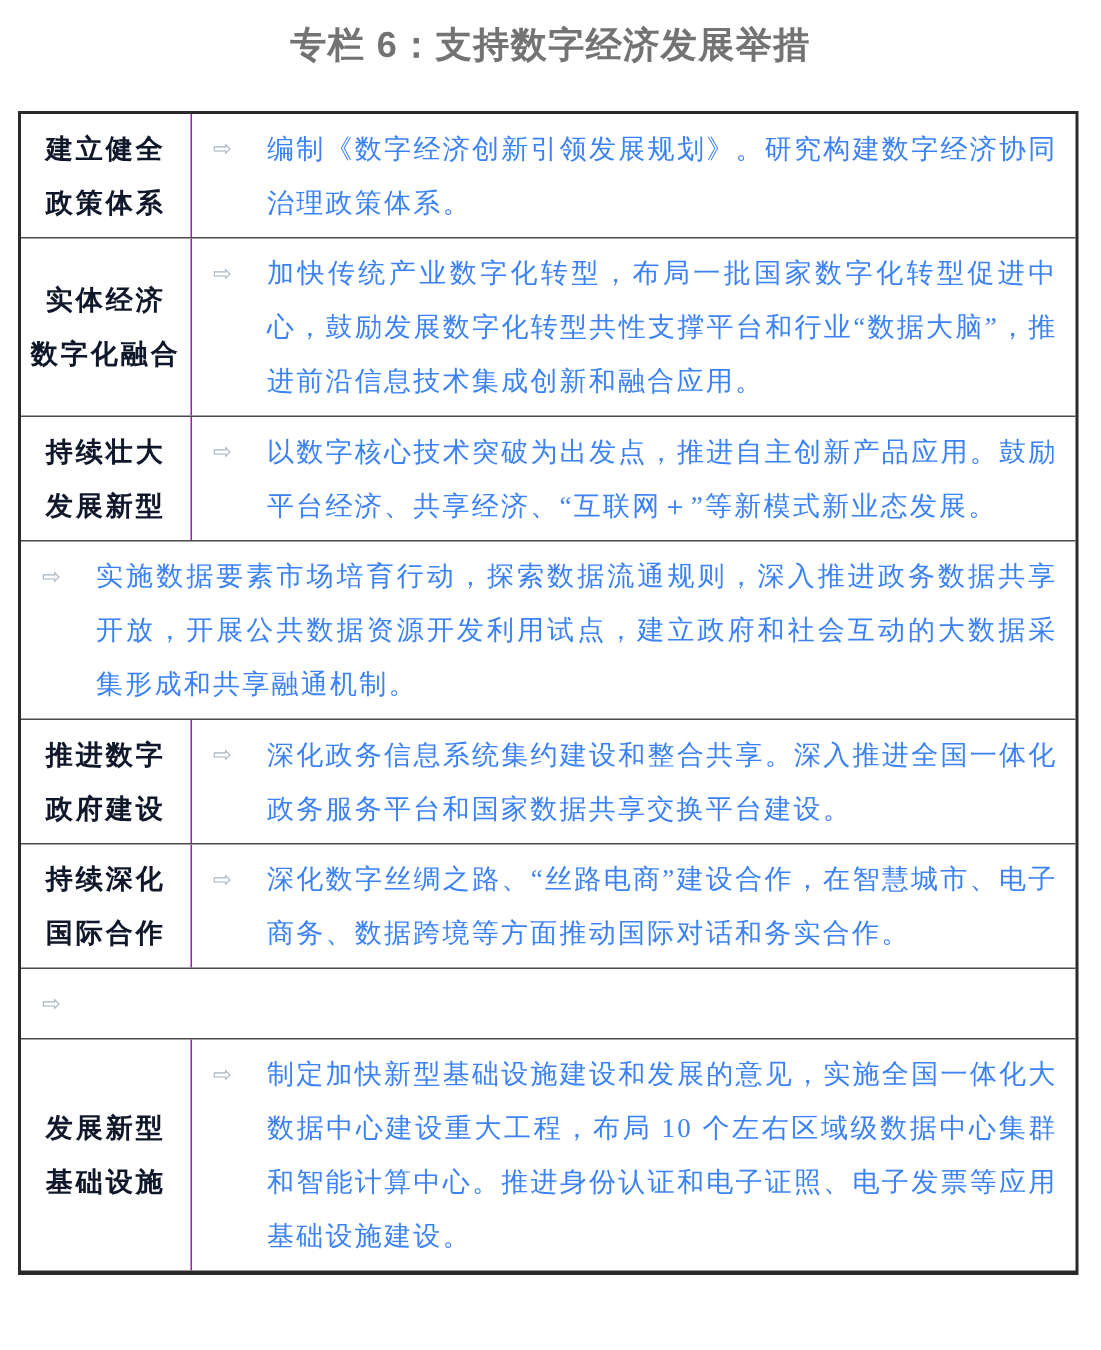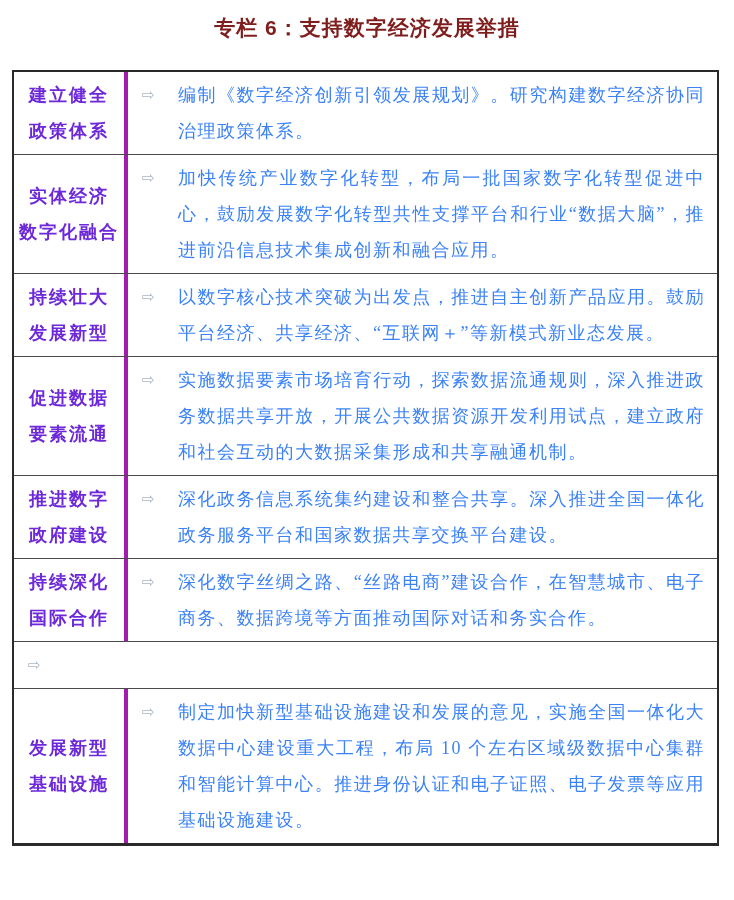--- a/index.html
+++ b/index.html
@@ -14,53 +14,53 @@
     box-sizing: border-box;
     overflow: hidden;
     font-family: "Liberation Serif", "DejaVu Serif", serif;
     color: #1c1c1c;
   }
   .title {
     margin: 14px 0 28px 0;
     text-align: center;
     font-family: "Liberation Sans", "DejaVu Sans", sans-serif;
     font-weight: bold;
-    font-size: 21px;
+    font-size: 24px;
     letter-spacing: 1px;
-    color: #7f1d1d;
+    color: #737373;
   }
   .box-table {
     margin: 0 15px 0 12px;
     border: 2px solid #2a2a2a;
     border-bottom-width: 3px;
   }
   .row {
     display: flex;
     align-items: stretch;
     border-bottom: 1px solid #4a4a4a;
   }
   .row:last-child {
     border-bottom: none;
   }
   .cell-header {
     flex: 0 0 114px;
     box-sizing: border-box;
-    border-right: 4px solid #a21caf;
+    border-right: 1px solid #a21caf;
     display: flex;
     align-items: center;
     justify-content: center;
     text-align: center;
     white-space: pre-line;
     font-family: "Liberation Sans", "DejaVu Sans", sans-serif;
     font-weight: bold;
     font-size: 18px;
     line-height: 36px;
     letter-spacing: 2px;
     padding: 5px 2px;
-    color: #6d28d9;
+    color: #0f172a;
   }
   .cell-content {
     flex: 1 1 auto;
     display: flex;
     align-items: flex-start;
     box-sizing: border-box;
     padding: 5px 12px 5px 14px;
   }
   .bullet {
     flex: 0 0 36px;
@@ -106,22 +106,20 @@
   <div class="row">
     <div class="cell-header">持续壮大
 发展新型</div>
     <div class="cell-content">
       <span class="bullet">⇨</span>
       <p class="content-text">以数字核心技术突破为出发点，推进自主创新产品应用。鼓励平台经济、共享经济、“互联网＋”等新模式新业态发展。</p>
     </div>
   </div>
 
   <div class="row">
-    <div class="cell-header">促进数据
-要素流通</div>
     <div class="cell-content">
       <span class="bullet">⇨</span>
       <p class="content-text">实施数据要素市场培育行动，探索数据流通规则，深入推进政务数据共享开放，开展公共数据资源开发利用试点，建立政府和社会互动的大数据采集形成和共享融通机制。</p>
     </div>
   </div>
 
   <div class="row">
     <div class="cell-header">推进数字
 政府建设</div>
     <div class="cell-content">

